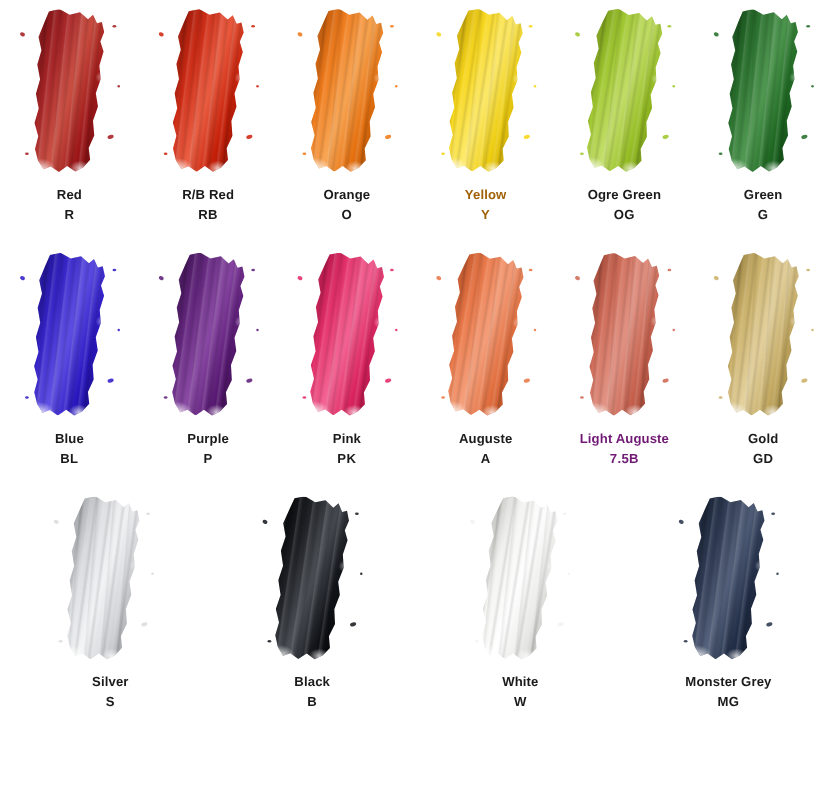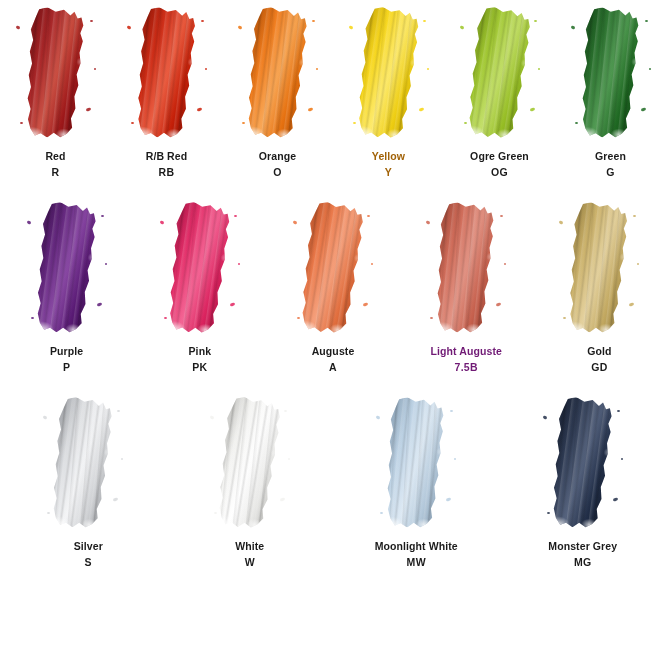--- a/index.html
+++ b/index.html
@@ -235,20 +235,34 @@
         </div>
         <div class="swatch-labels" style="color: rgb(27, 27, 27);">
           <div class="swatch-name">Green</div>
           <div class="swatch-code">G</div>
         </div>
       </div>
     </div>
     <div class="swatch-row">
       <div class="swatch-cell">
         <div class="stroke-wrap">
+          <div class="stroke" style="background: linear-gradient(103deg, rgb(27, 13, 147) 0%, rgb(43, 24, 198) 30%, rgb(74, 57, 224) 52%, rgb(43, 24, 198) 74%, rgb(27, 13, 147) 100%); transform: rotate(4.95deg);"></div>
+          <span class="fleck f1" style="background: rgb(43, 24, 198);"></span>
+          <span class="fleck f2" style="background: rgb(43, 24, 198);"></span>
+          <span class="fleck f3" style="background: rgb(43, 24, 198);"></span>
+          <span class="fleck f4" style="background: rgb(43, 24, 198);"></span>
+          <span class="fleck f5" style="background: rgb(43, 24, 198);"></span>
+        </div>
+        <div class="swatch-labels" style="color: rgb(27, 27, 27);">
+          <div class="swatch-name">Blue</div>
+          <div class="swatch-code">BL</div>
+        </div>
+      </div>
+      <div class="swatch-cell">
+        <div class="stroke-wrap">
           <div class="stroke" style="background: linear-gradient(103deg, rgb(63, 16, 84) 0%, rgb(92, 27, 120) 30%, rgb(122, 50, 152) 52%, rgb(92, 27, 120) 74%, rgb(63, 16, 84) 100%); transform: rotate(5.7deg);"></div>
           <span class="fleck f1" style="background: rgb(92, 27, 120);"></span>
           <span class="fleck f2" style="background: rgb(92, 27, 120);"></span>
           <span class="fleck f3" style="background: rgb(92, 27, 120);"></span>
           <span class="fleck f4" style="background: rgb(92, 27, 120);"></span>
           <span class="fleck f5" style="background: rgb(92, 27, 120);"></span>
         </div>
         <div class="swatch-labels" style="color: rgb(27, 27, 27);">
           <div class="swatch-name">Purple</div>
           <div class="swatch-code">P</div>
@@ -321,48 +335,48 @@
           <span class="fleck f4" style="background: rgb(216, 218, 221);"></span>
           <span class="fleck f5" style="background: rgb(216, 218, 221);"></span>
         </div>
         <div class="swatch-labels" style="color: rgb(27, 27, 27); margin-left: 10px;">
           <div class="swatch-name">Silver</div>
           <div class="swatch-code">S</div>
         </div>
       </div>
       <div class="swatch-cell">
         <div class="stroke-wrap">
+          <div class="stroke" style="background: linear-gradient(103deg, rgb(0, 0, 0) 0%, rgb(17, 20, 25) 30%, rgb(51, 56, 63) 52%, rgb(17, 20, 25) 74%, rgb(0, 0, 0) 100%); transform: rotate(6.45deg);"></div>
+          <span class="fleck f1" style="background: rgb(17, 20, 25);"></span>
+          <span class="fleck f2" style="background: rgb(17, 20, 25);"></span>
+          <span class="fleck f3" style="background: rgb(17, 20, 25);"></span>
+          <span class="fleck f4" style="background: rgb(17, 20, 25);"></span>
+          <span class="fleck f5" style="background: rgb(17, 20, 25);"></span>
+        </div>
+        <div class="swatch-labels" style="color: rgb(27, 27, 27);">
+          <div class="swatch-name">Black</div>
+          <div class="swatch-code">B</div>
+        </div>
+      </div>
+      <div class="swatch-cell">
+        <div class="stroke-wrap">
           <div class="stroke light-edge" style="background: linear-gradient(103deg, rgb(214, 214, 210) 0%, rgb(242, 242, 240) 30%, rgb(255, 255, 255) 52%, rgb(242, 242, 240) 74%, rgb(214, 214, 210) 100%); transform: rotate(7.2deg);"></div>
           <span class="fleck f1" style="background: rgb(242, 242, 240);"></span>
           <span class="fleck f2" style="background: rgb(242, 242, 240);"></span>
           <span class="fleck f3" style="background: rgb(242, 242, 240);"></span>
           <span class="fleck f4" style="background: rgb(242, 242, 240);"></span>
           <span class="fleck f5" style="background: rgb(242, 242, 240);"></span>
         </div>
         <div class="swatch-labels" style="color: rgb(27, 27, 27);">
           <div class="swatch-name">White</div>
           <div class="swatch-code">W</div>
         </div>
       </div>
       <div class="swatch-cell">
         <div class="stroke-wrap">
-          <div class="stroke light-edge" style="background: linear-gradient(103deg, rgb(150, 177, 201) 0%, rgb(186, 208, 227) 30%, rgb(216, 230, 242) 52%, rgb(186, 208, 227) 74%, rgb(150, 177, 201) 100%); transform: rotate(4.2deg);"></div>
-          <span class="fleck f1" style="background: rgb(186, 208, 227);"></span>
-          <span class="fleck f2" style="background: rgb(186, 208, 227);"></span>
-          <span class="fleck f3" style="background: rgb(186, 208, 227);"></span>
-          <span class="fleck f4" style="background: rgb(186, 208, 227);"></span>
-          <span class="fleck f5" style="background: rgb(186, 208, 227);"></span>
-        </div>
-        <div class="swatch-labels" style="color: rgb(27, 27, 27);">
-          <div class="swatch-name">Moonlight White</div>
-          <div class="swatch-code">MW</div>
-        </div>
-      </div>
-      <div class="swatch-cell">
-        <div class="stroke-wrap">
           <div class="stroke" style="background: linear-gradient(103deg, rgb(20, 29, 48) 0%, rgb(35, 48, 74) 30%, rgb(62, 77, 107) 52%, rgb(35, 48, 74) 74%, rgb(20, 29, 48) 100%); transform: rotate(5.7deg);"></div>
           <span class="fleck f1" style="background: rgb(35, 48, 74);"></span>
           <span class="fleck f2" style="background: rgb(35, 48, 74);"></span>
           <span class="fleck f3" style="background: rgb(35, 48, 74);"></span>
           <span class="fleck f4" style="background: rgb(35, 48, 74);"></span>
           <span class="fleck f5" style="background: rgb(35, 48, 74);"></span>
         </div>
         <div class="swatch-labels" style="color: rgb(27, 27, 27);">
           <div class="swatch-name">Monster Grey</div>
           <div class="swatch-code">MG</div>

